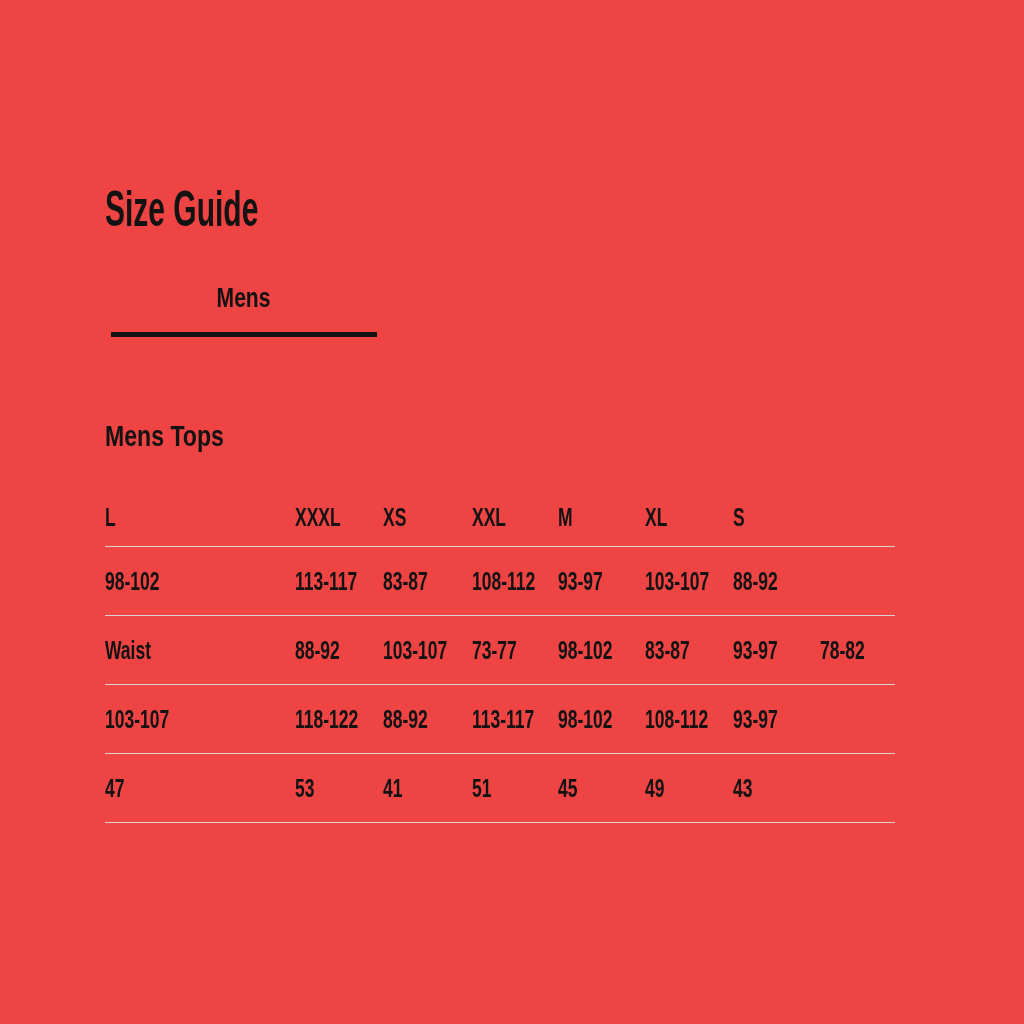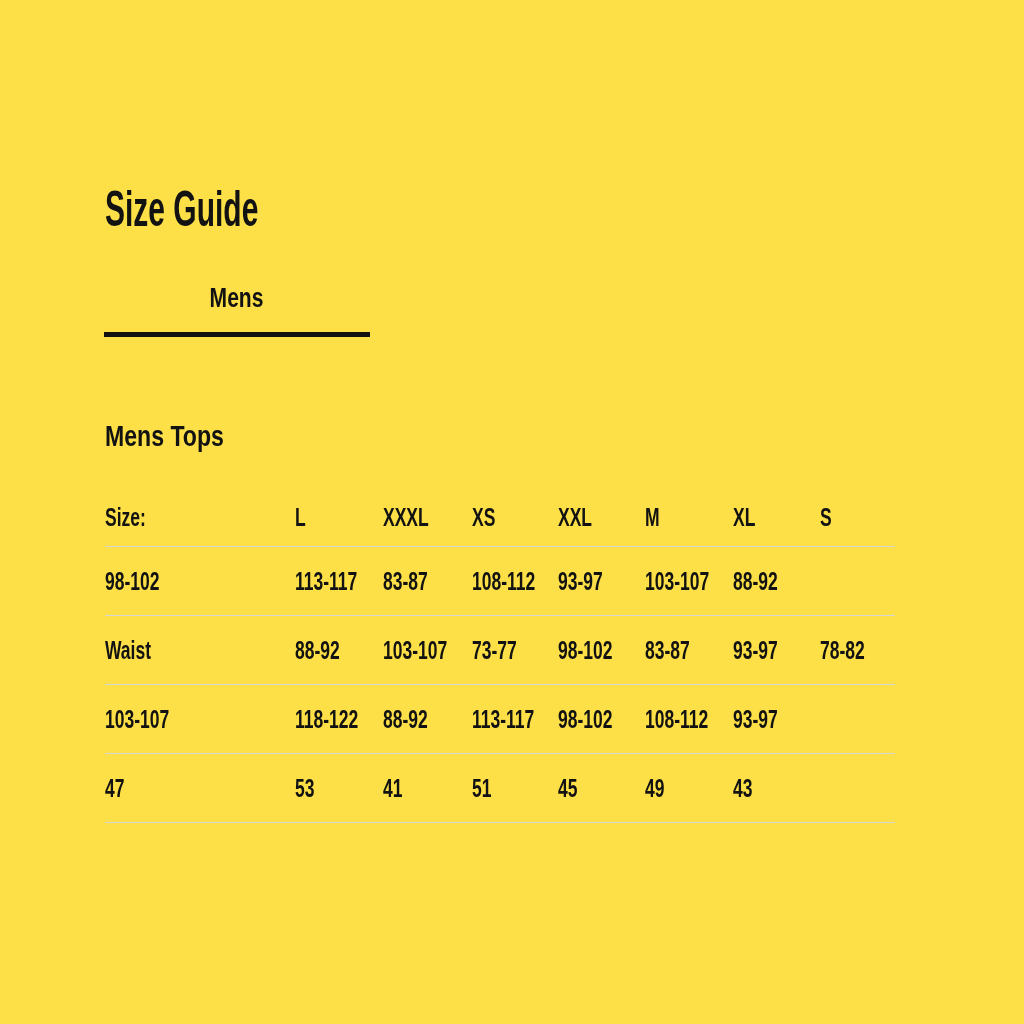--- a/index.html
+++ b/index.html
@@ -12,38 +12,38 @@
     height: 1024px;
     overflow: hidden;
     font-family: "Liberation Sans", sans-serif;
     font-weight: 700;
     color: #121212;
   }
   .page {
     position: relative;
     width: 1024px;
     height: 1024px;
-    background: #fde047;
+    background: #ef4444;
   }
   .title {
     position: absolute;
     left: 105px;
     top: 184px;
     margin: 0;
     font-size: 50px;
     line-height: 1;
     font-weight: 700;
     white-space: nowrap;
     transform: scaleX(0.60);
     transform-origin: left top;
     letter-spacing: 0;
   }
   .tab {
     position: absolute;
-    left: 104px;
+    left: 111px;
     top: 285px;
     width: 266px;
     height: 52px;
     text-align: center;
     cursor: pointer;
   }
   .tab-label {
     display: inline-block;
     font-size: 27px;
     line-height: 1;
@@ -111,21 +111,20 @@
       <span class="tab-label">Mens</span>
       <div class="tab-underline"></div>
     </div>
   </div>
 
   <h2 class="section-heading">Mens Tops</h2>
 
   <div class="size-table">
 
     <div class="row header-row">
-      <div class="cell"><span class="tx">Size:</span></div>
       <div class="cell"><span class="tx">L</span></div>
       <div class="cell"><span class="tx">XXXL</span></div>
       <div class="cell"><span class="tx">XS</span></div>
       <div class="cell"><span class="tx">XXL</span></div>
       <div class="cell"><span class="tx">M</span></div>
       <div class="cell"><span class="tx">XL</span></div>
       <div class="cell"><span class="tx">S</span></div>
     </div>
 
     <div class="row">

